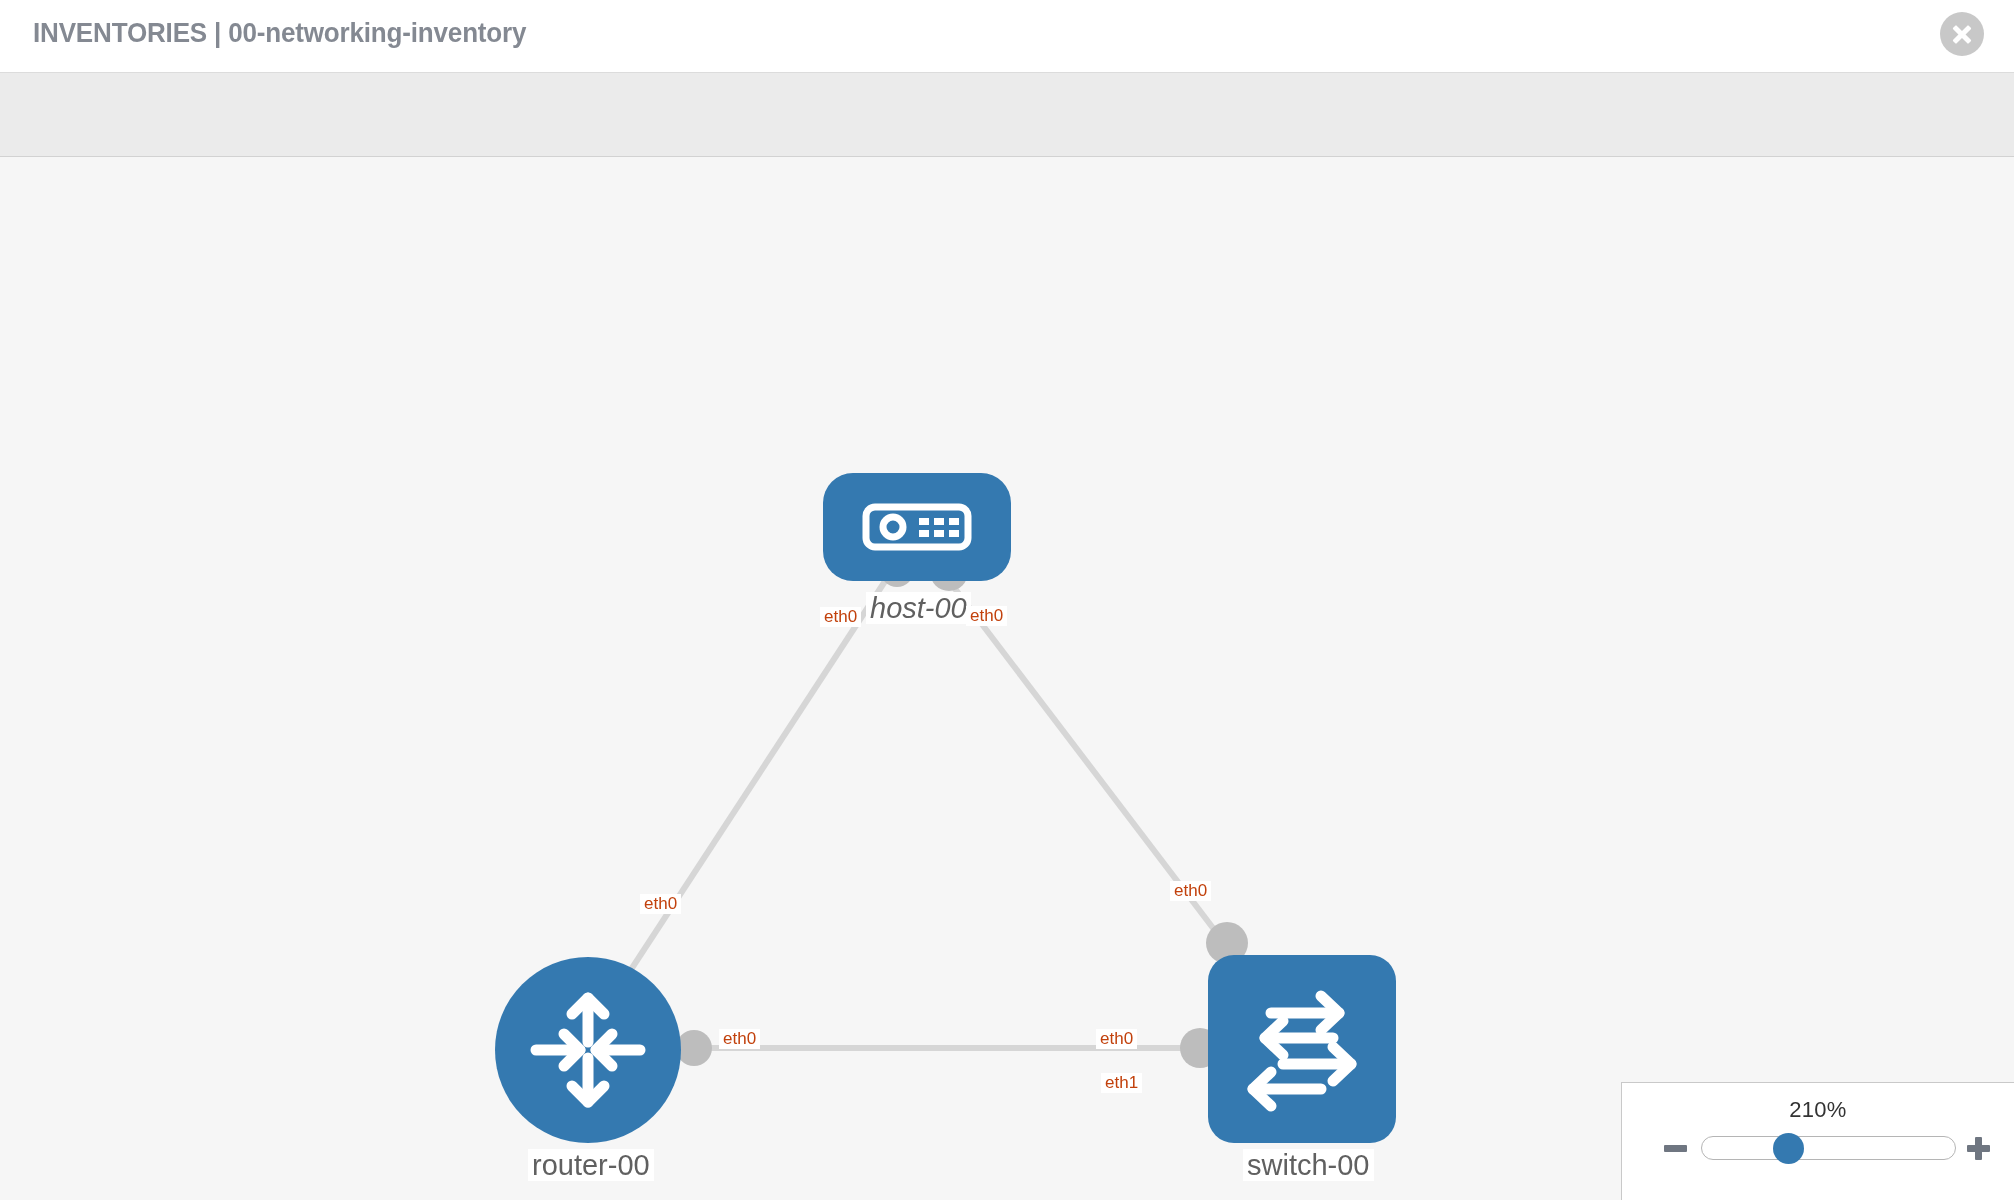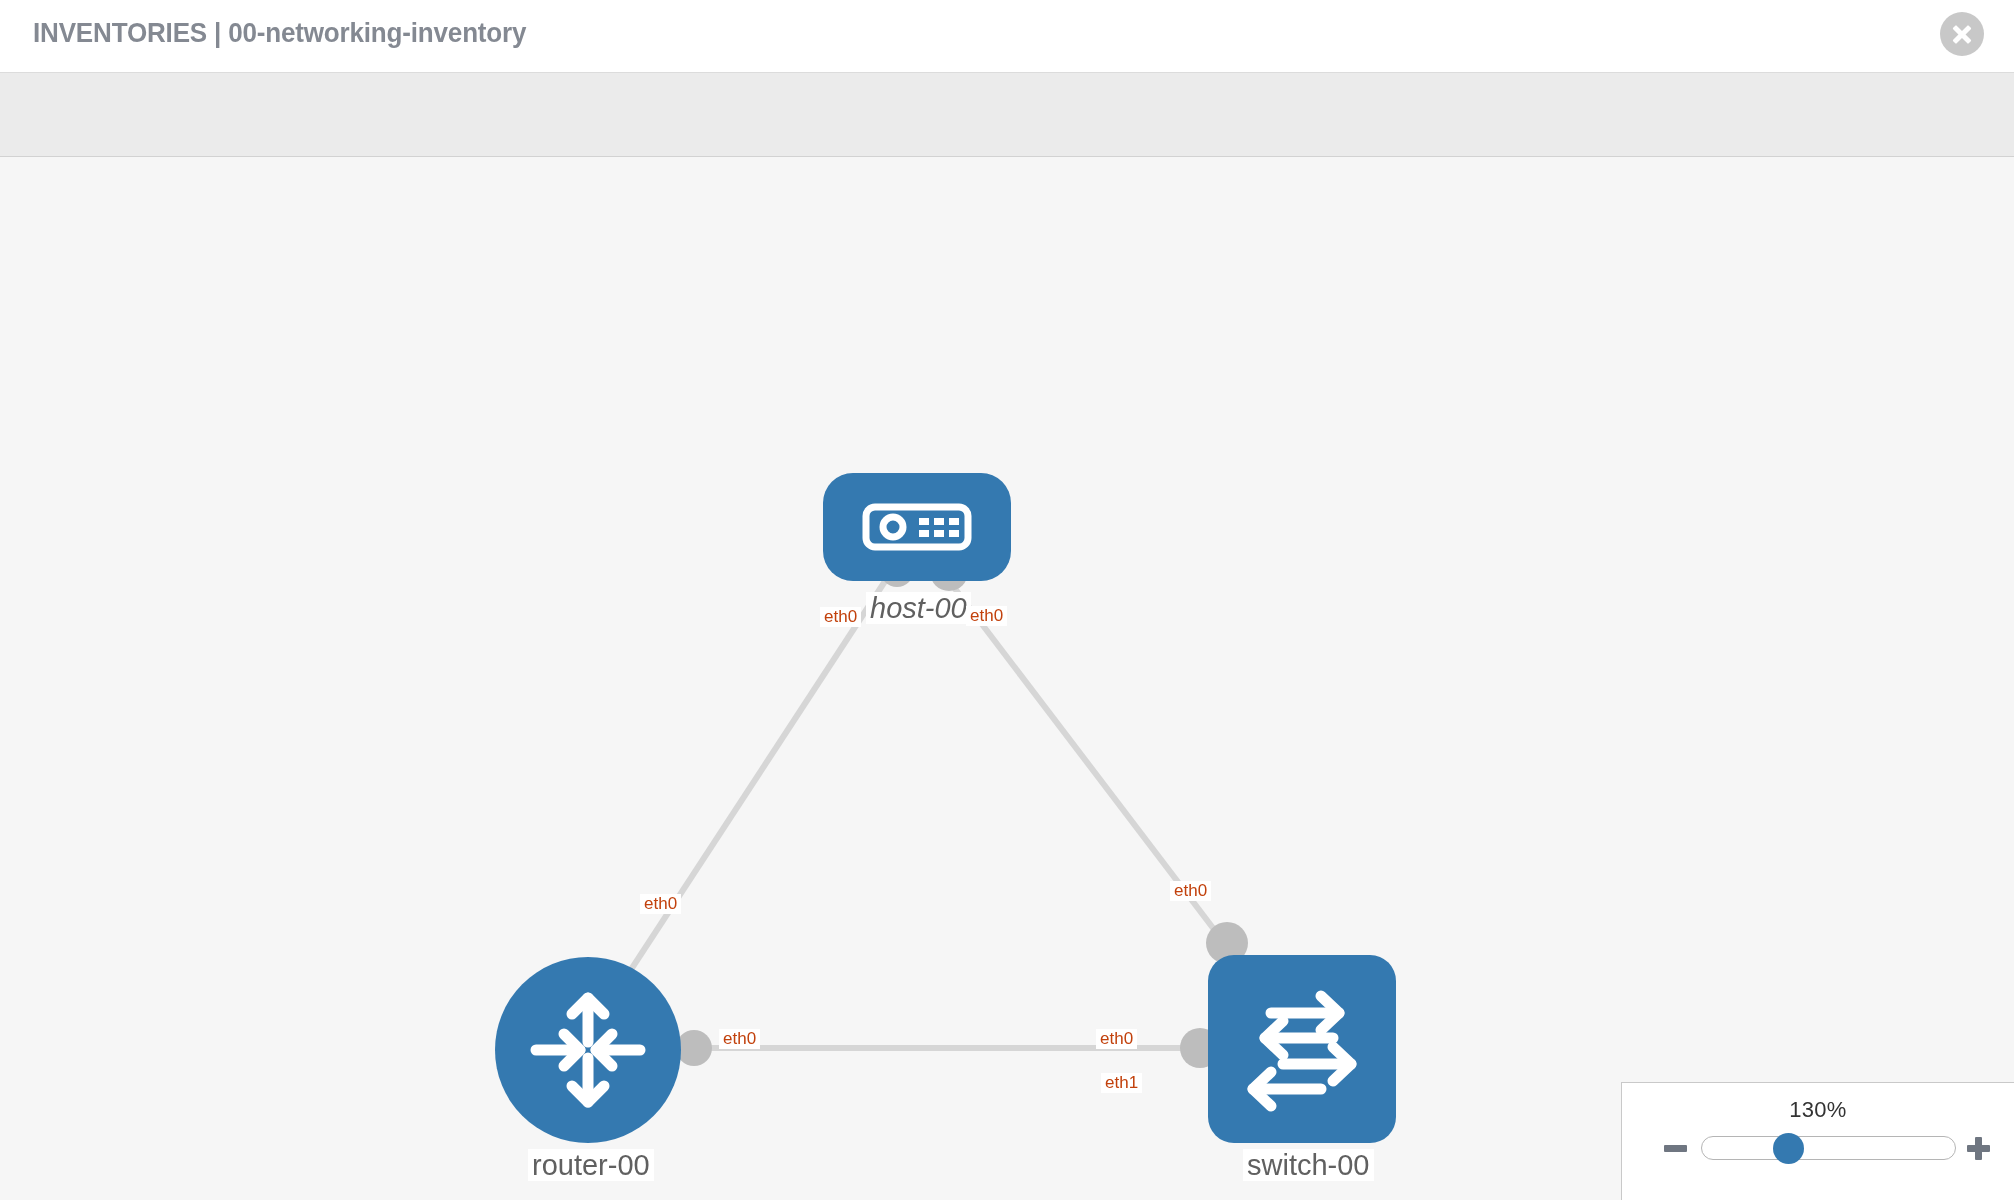--- a/index.html
+++ b/index.html
@@ -351,20 +351,20 @@
         </svg>
       </div>
     </div>
     <span class="if-label" style="left:1170px; top:724px;">eth0</span>
     <span class="if-label" style="left:1096px; top:872px;">eth0</span>
     <span class="if-label" style="left:1101px; top:872px;margin-top:44px;">eth1</span>
     <span class="node-label" style="left:1243px; top:992px;text-align:center;">switch-00</span>
   </div>
 
   <div class="zoom-panel">
-    <div class="zoom-value">130%</div>
+    <div class="zoom-value">210%</div>
     <div class="zoom-minus"></div>
     <div class="zoom-track"></div>
     <div class="zoom-thumb"></div>
     <div class="zoom-plus"></div>
   </div>
 
 </div>
 
 </body></html>

